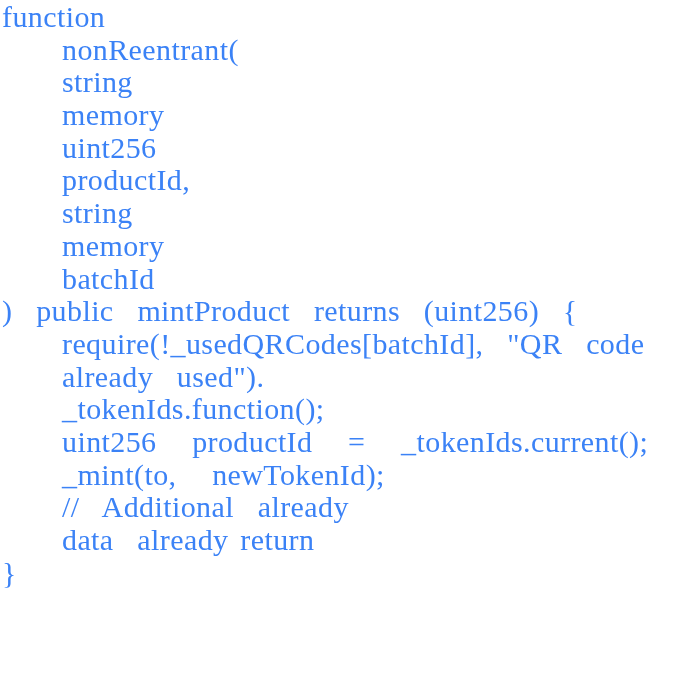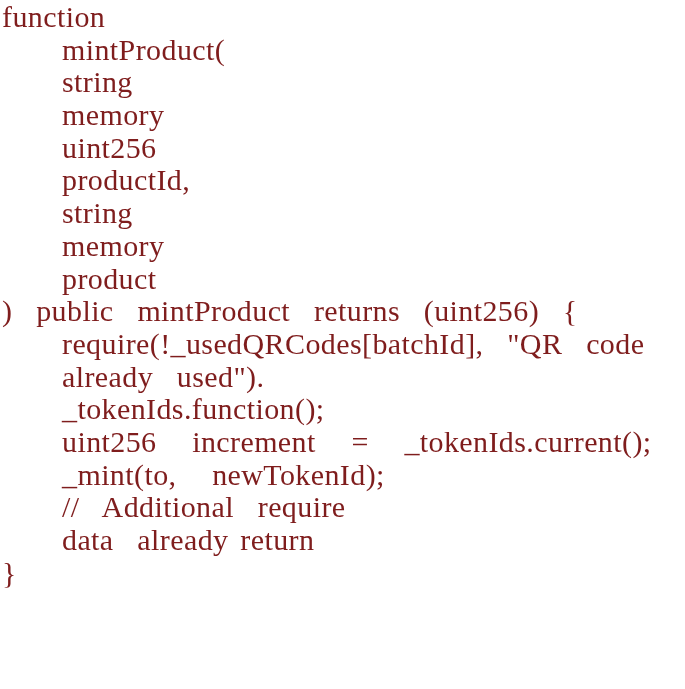--- a/index.html
+++ b/index.html
@@ -15,45 +15,45 @@
   .listing {
     box-sizing: border-box;
     width: 685px;
     height: 689px;
     padding: 1px 0 0 2px;
     font-family: "Liberation Serif", serif;
     font-size: 30px;
     line-height: 32.7px;
     letter-spacing: 0.4px;
     word-spacing: 4px;
-    color: #7f1d1d;
+    color: #3b82f6;
   }
   .line {
     white-space: pre;
     height: 32.7px;
   }
   .line.ind {
     padding-left: 60px;
   }
 </style>
 </head>
 <body>
 
 <div class="listing">
     <div class="line">function</div>
-    <div class="line ind">mintProduct(</div>
+    <div class="line ind">nonReentrant(</div>
     <div class="line ind">string</div>
     <div class="line ind">memory</div>
     <div class="line ind">uint256</div>
     <div class="line ind">productId,</div>
     <div class="line ind">string</div>
     <div class="line ind">memory</div>
-    <div class="line ind">product</div>
+    <div class="line ind">batchId</div>
     <div class="line">)  public  mintProduct  returns  (uint256)  {</div>
     <div class="line ind">require(!_usedQRCodes[batchId],  "QR  code</div>
     <div class="line ind">already  used").</div>
     <div class="line ind">_tokenIds.function();</div>
-    <div class="line ind">uint256   increment   =   _tokenIds.current();</div>
+    <div class="line ind">uint256   productId   =   _tokenIds.current();</div>
     <div class="line ind">_mint(to,   newTokenId);</div>
-    <div class="line ind">//  Additional  require</div>
+    <div class="line ind">//  Additional  already</div>
     <div class="line ind">data  already return</div>
     <div class="line">}</div>
   </div>
 
 </body></html>

